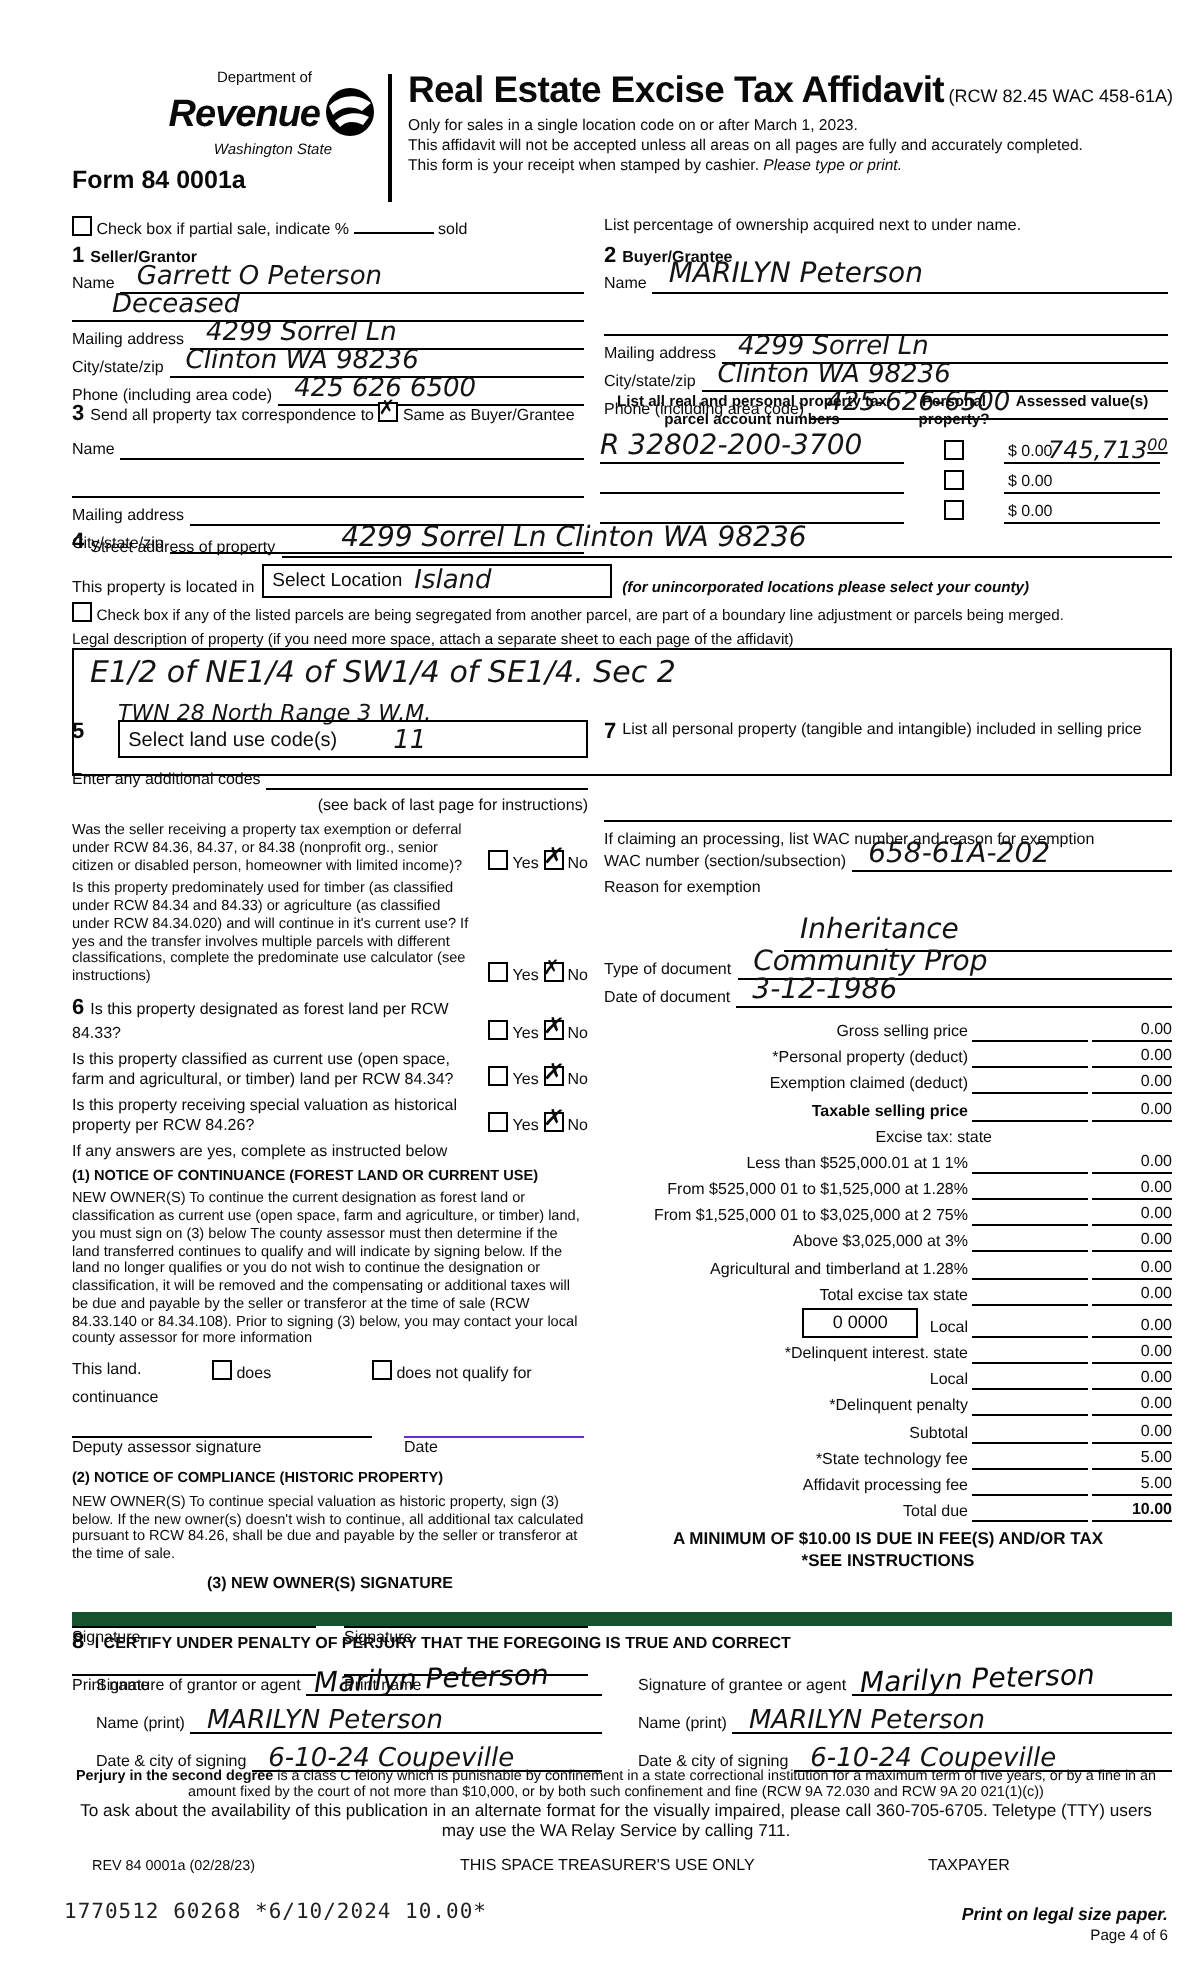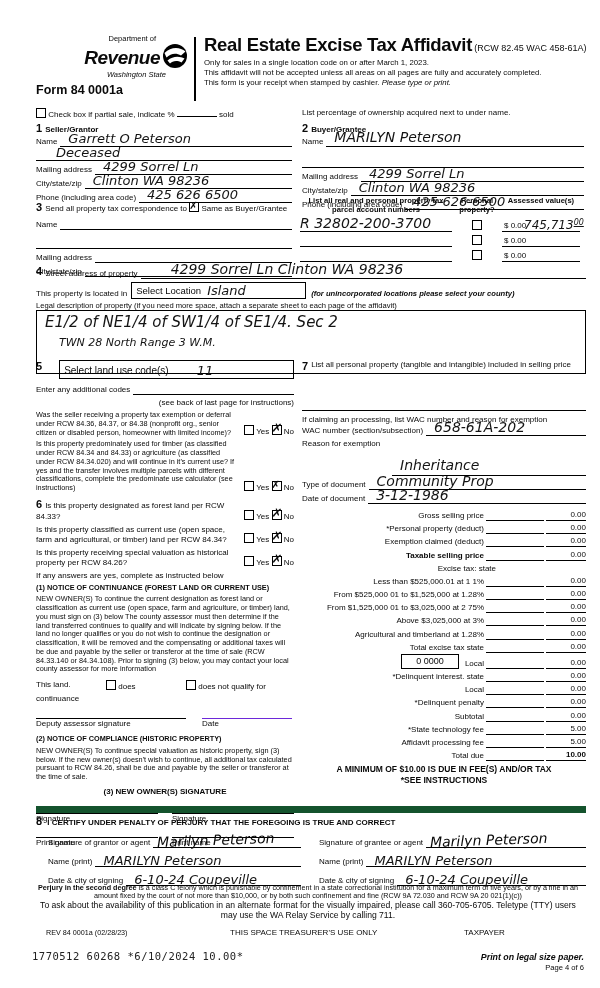--- a/index.html
+++ b/index.html
@@ -202,20 +202,22 @@
         </span>
       </div>
     <div style="display:flex;align-items:flex-end;margin-bottom:2px;">
       <span style="padding-right:4px;">This property is located in</span>
       <span class="selbox" style="width:165px;height:13px;">
         <span style="font-size:9.5px;">Select Location</span>
         <span class="hw" style="font-size:13px;margin-left:6px;margin-bottom:-2px;">Island</span>
         </span>
       <span class="b i" style="padding-left:5px;font-size:7.6px;">(for unincorporated locations please select your county)</span>
     </div>
+    <div style="margin-bottom:2px;"><span class="cb"></span>
+      <span style="font-size:7.6px;">Check box if any of the listed parcels are being segregated from another parcel, are part of a boundary line adjustment or parcels being merged.</span></div>
     <div style="font-size:7.6px;">Legal description of property (if you need more space, attach a separate sheet to each page of the affidavit)</div>
     <div style="border:1.5px solid #000;height:58px;padding:2px 8px;">
       <div class="hw" style="font-size:15px;">E1/2 of NE1/4 of SW1/4 of SE1/4.  Sec 2</div>
       <div class="hw" style="font-size:11px;margin-left:14px;margin-top:4px;">TWN 28 North      Range 3  W.M.</div>
     </div>
   </div>
 
   <div class="abs" style="left:36px;top:360px;width:258px;">
     <div style="display:flex;align-items:flex-start;">
       <span class="sec">5</span>

